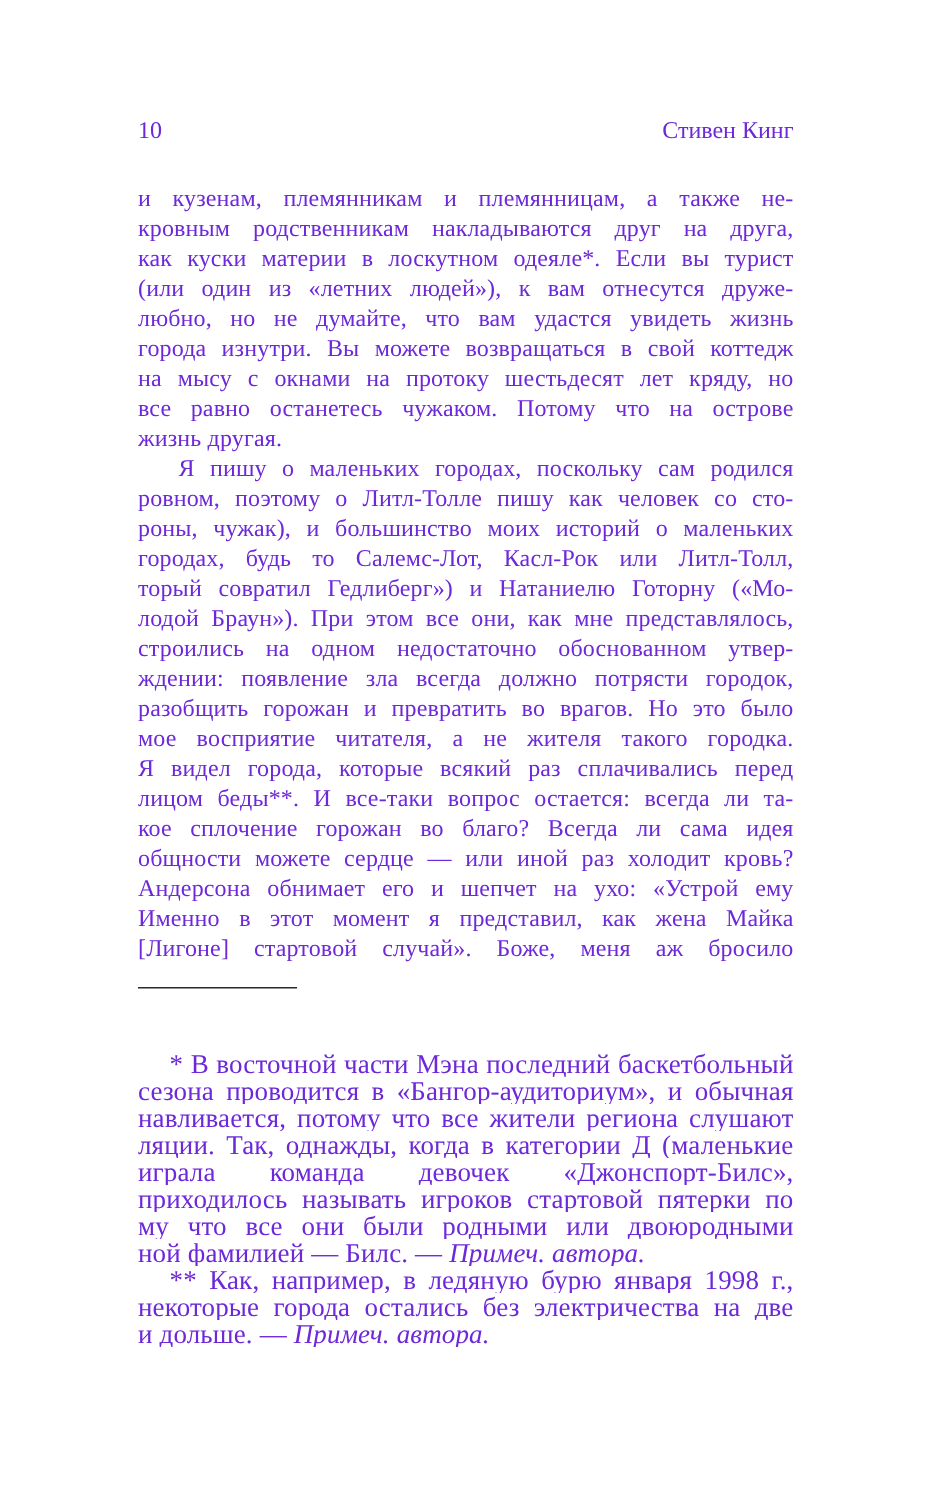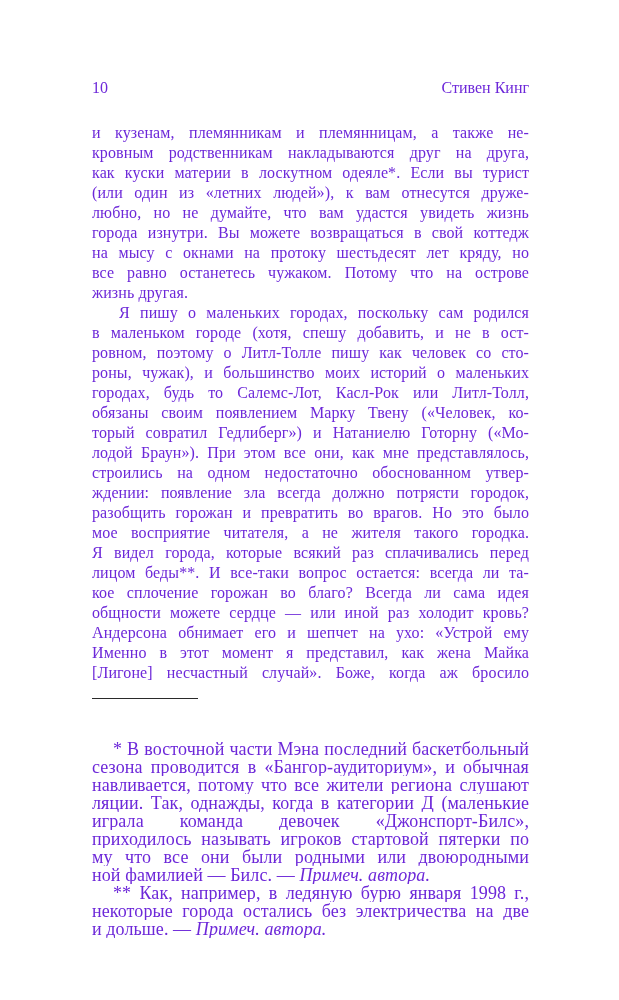--- a/index.html
+++ b/index.html
@@ -56,38 +56,36 @@
       <div class="line j">и кузенам, племянникам и племянницам, а также не-</div>
       <div class="line j">кровным родственникам накладываются друг на друга,</div>
       <div class="line j">как куски материи в лоскутном одеяле*. Если вы турист</div>
       <div class="line j">(или один из «летних людей»), к вам отнесутся друже-</div>
       <div class="line j">любно, но не думайте, что вам удастся увидеть жизнь</div>
       <div class="line j">города изнутри. Вы можете возвращаться в свой коттедж</div>
       <div class="line j">на мысу с окнами на протоку шестьдесят лет кряду, но</div>
       <div class="line j">все равно останетесь чужаком. Потому что на острове</div>
       <div class="line last">жизнь другая.</div>
       <div class="line j indent">Я пишу о маленьких городах, поскольку сам родился</div>
-      <div class="line j">в маленьком городе (хотя, спешу добавить, и не в ост-</div>
       <div class="line j">ровном, поэтому о Литл-Толле пишу как человек со сто-</div>
       <div class="line j">роны, чужак), и большинство моих историй о маленьких</div>
       <div class="line j">городах, будь то Салемс-Лот, Касл-Рок или Литл-Толл,</div>
-      <div class="line j">обязаны своим появлением Марку Твену («Человек, ко-</div>
       <div class="line j">торый совратил Гедлиберг») и Натаниелю Готорну («Мо-</div>
       <div class="line j">лодой Браун»). При этом все они, как мне представлялось,</div>
       <div class="line j">строились на одном недостаточно обоснованном утвер-</div>
       <div class="line j">ждении: появление зла всегда должно потрясти городок,</div>
       <div class="line j">разобщить горожан и превратить во врагов. Но это было</div>
       <div class="line j">мое восприятие читателя, а не жителя такого городка.</div>
       <div class="line j">Я видел города, которые всякий раз сплачивались перед</div>
       <div class="line j">лицом беды**. И все-таки вопрос остается: всегда ли та-</div>
       <div class="line j">кое сплочение горожан во благо? Всегда ли сама идея</div>
       <div class="line j">общности можете сердце — или иной раз холодит кровь?</div>
       <div class="line j">Андерсона обнимает его и шепчет на ухо: «Устрой ему</div>
       <div class="line j">Именно в этот момент я представил, как жена Майка</div>
-      <div class="line j">[Лигоне] несчастный случай». Боже, когда аж бросило</div>
+      <div class="line j">[Лигоне] стартовой случай». Боже, меня аж бросило</div>
     </div>
 
   <div class="fn-sep"></div>
 
   <div class="footnotes" id="footnotes">
       <div class="line fline j fn-indent">* В восточной части Мэна последний баскетбольный турнир</div>
       <div class="line fline j">сезона проводится в «Бангор-аудиториум», и обычная жизнь оста-</div>
       <div class="line fline j">навливается, потому что все жители региона слушают радиотранс-</div>
       <div class="line fline j">ляции. Так, однажды, когда в категории Д (маленькие школы)</div>
       <div class="line fline j">играла команда девочек «Джонспорт-Билс», радиокомментаторам</div>

